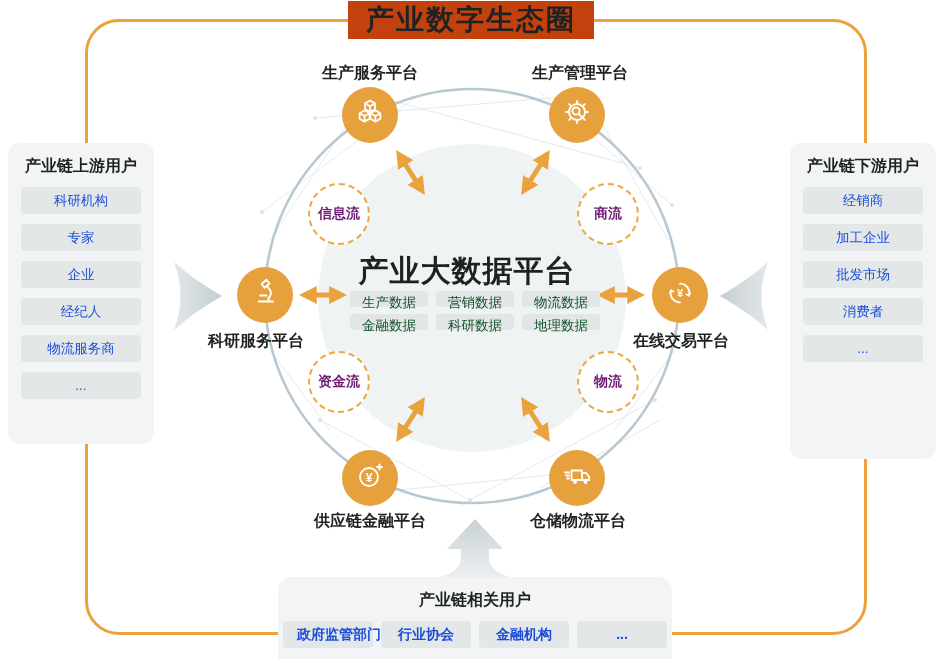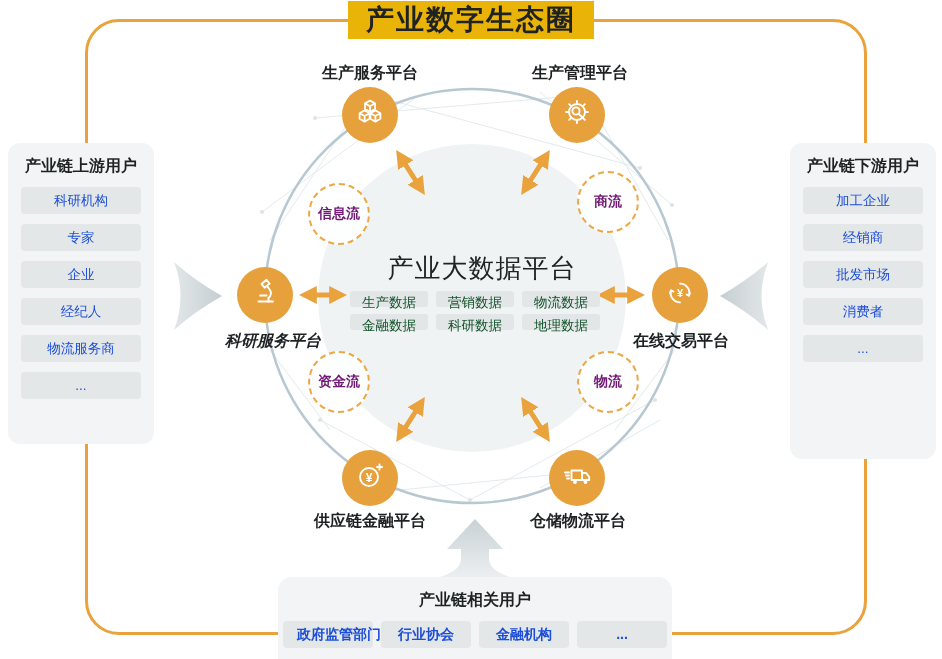--- a/index.html
+++ b/index.html
@@ -2,36 +2,36 @@
 <html><head>
 <meta charset="utf-8">
 <style>
   html,body{margin:0;padding:0;background:#ffffff;}
   body{width:942px;height:659px;position:relative;overflow:hidden;
        font-family:"Liberation Sans","DejaVu Sans",sans-serif;color:#1f2223;}
   .abs{position:absolute;}
 
   
   .frame{left:85px;top:19px;width:776px;height:610px;border:3px solid #E9A23C;border-radius:34px;}
-  .main-title{left:471px;top:1px;transform:translateX(-50%);background:#eab308;
+  .main-title{left:471px;top:1px;transform:translateX(-50%);background:#c2410c;
               padding:0 18px;font-size:28px;font-weight:bold;letter-spacing:2px;white-space:nowrap;}
 
   
   .panel{background:#F2F4F5;border-radius:12px;z-index:5;}
   .panel-title{text-align:center;font-weight:bold;font-size:16px;margin:13px 0 10px 0;white-space:nowrap;}
   .panel-item{height:27px;line-height:27px;margin:0 13px 10px 13px;background:#E3E7E8;border-radius:4px;
               text-align:center;font-size:13.5px;color:#1d4ed8;white-space:nowrap;}
   .panel-left{left:8px;top:143px;width:146px;height:301px;}
   .panel-right{left:790px;top:143px;width:146px;height:316px;}
   .panel-bottom{left:278px;top:577px;width:394px;height:82px;border-radius:14px 14px 0 0;}
   .bottom-items{display:flex;justify-content:center;gap:8px;padding:0 8px;}
   .bottom-items .panel-item{margin:0;padding:0 14px;min-width:62px;font-size:14px;font-weight:bold;}
 
   
-  .center-title{left:482px;top:251px;transform:translateX(-50%);font-size:26px;font-weight:normal;
+  .center-title{left:467px;top:251px;transform:translateX(-50%);font-size:30px;font-weight:bold;
                 letter-spacing:1px;white-space:nowrap;z-index:4;}
   .chips{left:350px;top:291px;width:250px;display:grid;grid-template-columns:78px 78px 78px;
          grid-column-gap:8px;grid-row-gap:7px;z-index:4;}
   .chip{height:16px;line-height:24px;background:#E2E6E7;border-radius:3px;text-align:center;
         font-size:13.5px;color:#14532d;white-space:nowrap;}
 
   
   .node{width:56px;height:56px;border-radius:50%;background:#E7A13C;z-index:4;
         display:flex;align-items:center;justify-content:center;}
   .node svg{width:32px;height:32px;}
@@ -118,22 +118,22 @@
   <div class="panel-item">科研机构</div>
   <div class="panel-item">专家</div>
   <div class="panel-item">企业</div>
   <div class="panel-item">经纪人</div>
   <div class="panel-item">物流服务商</div>
   <div class="panel-item">...</div>
 </div>
 
 <div class="abs panel panel-right">
   <div class="panel-title">产业链下游用户</div>
+  <div class="panel-item">经销商</div>
   <div class="panel-item">加工企业</div>
-  <div class="panel-item">经销商</div>
   <div class="panel-item">批发市场</div>
   <div class="panel-item">消费者</div>
   <div class="panel-item">...</div>
 </div>
 
 <div class="abs panel panel-bottom">
   <div class="panel-title">产业链相关用户</div>
   <div class="bottom-items">
     <div class="panel-item">政府监管部门</div>
     <div class="panel-item">行业协会</div>
@@ -224,21 +224,21 @@
       <circle cx="24.5" cy="22" r="1.9" fill="#fff" stroke="none"></circle>
       <line x1="4" y1="12.5" x2="8" y2="12.5"></line>
         <line x1="5" y1="15.5" x2="8" y2="15.5"></line>
         <line x1="6" y1="18.5" x2="8" y2="18.5"></line>
     </svg>
   </span>
 </div>
 
 <div class="abs node-label" style="left:370px;top:63px;">生产服务平台</div>
 <div class="abs node-label" style="left:580px;top:63px;">生产管理平台</div>
-<div class="abs node-label" style="left:273px;top:331px;font-style:italic;">科研服务平台</div>
+<div class="abs node-label" style="left:256px;top:331px;">科研服务平台</div>
 <div class="abs node-label" style="left:681px;top:331px;">在线交易平台</div>
 <div class="abs node-label" style="left:370px;top:511px;">供应链金融平台</div>
 <div class="abs node-label" style="left:578px;top:511px;">仓储物流平台</div>
 
 <div class="abs flow" style="left:339px;top:214px;">信息流</div>
-<div class="abs flow" style="left:608px;top:202px;">商流</div>
+<div class="abs flow" style="left:608px;top:214px;">商流</div>
 <div class="abs flow" style="left:339px;top:382px;">资金流</div>
 <div class="abs flow" style="left:608px;top:382px;">物流</div>
 
 </body></html>

